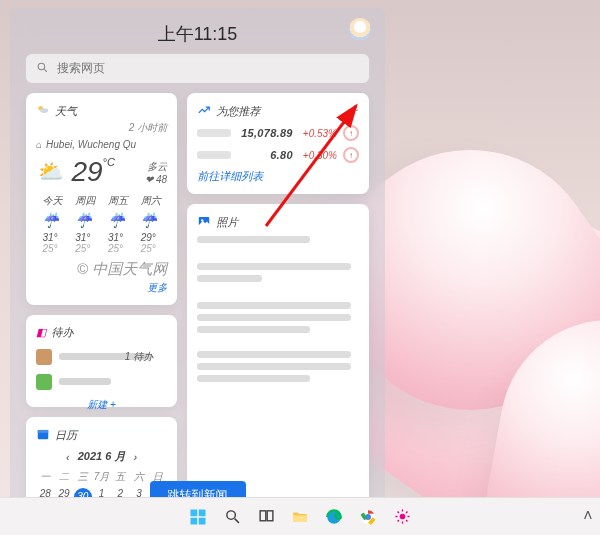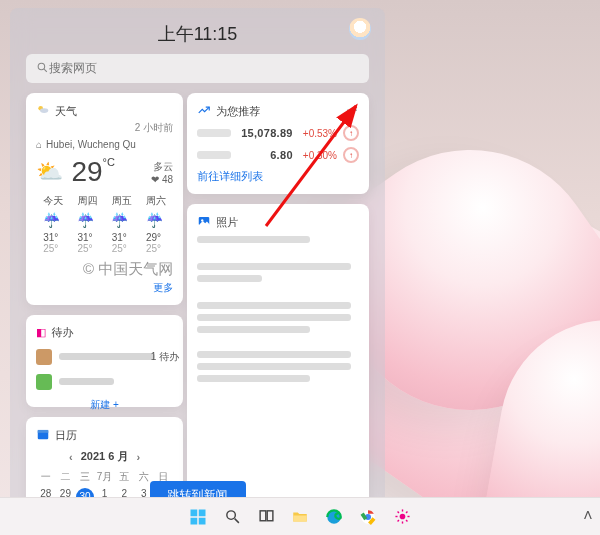--- a/index.html
+++ b/index.html
@@ -14,25 +14,25 @@
            box-shadow:0 30px 40px rgba(0,0,0,.08); }
 
   .panel {
     position:absolute; left:10px; top:8px; width:375px; height:510px;
     background:rgba(200,200,210,.45); backdrop-filter:blur(10px);
     border-radius:8px; padding:10px 10px 40px; overflow:hidden;
   }
   .clock { text-align:center; font-size:18px; color:#2a2a2a; margin:4px 0 8px; }
   .avatar { position:absolute; right:14px; top:10px; width:22px; height:22px; border-radius:50%;
             background:radial-gradient(circle at 50% 40%, #fff 35%, #ffe4c4 36% 60%, #c0d6f0 61% 100%); cursor:pointer; }
-  .search { display:flex; align-items:center; background:#f4f4f4cc; border-radius:6px;
+  .search { display:flex; align-items:center; gap:8px; background:#f4f4f4cc; border-radius:6px;
             padding:6px 10px; margin:0 6px 10px; color:#777; font-size:12px; }
   .search svg { width:13px; height:13px; }
 
-  .columns { display:flex; gap:4px; padding:0 6px; height:420px; }
+  .columns { display:flex; gap:10px; padding:0 6px; height:420px;font-style:italic; }
   .col { flex:1; display:flex; flex-direction:column; gap:10px; }
 
   .card { background:#fff; border-radius:8px; padding:10px; box-shadow:0 4px 12px rgba(0,0,0,.06);
           font-size:11px; color:#444; position:relative; }
   .card-title { display:flex; align-items:center; gap:5px; font-size:11px; margin-bottom:6px; }
   .dots { position:absolute; right:10px; top:10px; color:#888; cursor:pointer; letter-spacing:1px; font-size:12px; }
   .subtitle { font-size:10px; color:#888; text-align:right; margin-top:-4px; }
 
   
   .wx-main { display:flex; align-items:center; gap:8px; margin:6px 0; }
@@ -44,21 +44,21 @@
   .wx-day .ic { margin:4px 0; color:#5a7fbd; font-size:14px; }
   .wx-src { text-align:right; font-size:15px; color:#999; margin-top:6px; }
   .wx-more { text-align:right; font-size:10px; color:#1a73e8; margin-top:2px; cursor:pointer; }
 
   
   .blurline { height:7px; background:#d6d6d6; border-radius:3px; margin:5px 0; }
   .blurline.s { width:40%; } .blurline.m { width:70%; } .blurline.l { width:95%; }
   .todo-row { display:flex; align-items:center; gap:7px; margin:8px 0; }
   .sq { width:16px; height:16px; border-radius:3px; }
   .sq.a { background:#c96; } .sq.b { background:#6b5; }
-  .todo-num { position:absolute; right:4px; font-size:10px; color:#555; }
+  .todo-num { position:absolute; right:24px; font-size:10px; color:#555; }
   .todo-more { text-align:center; color:#1a73e8; font-size:10px; margin-top:4px; cursor:pointer; }
 
   
   .cal-nav { display:flex; justify-content:center; align-items:center; gap:8px; font-size:11px; font-weight:600; }
   .cal-nav span.arrow { color:#777; cursor:pointer; }
   .cal-grid { display:grid; grid-template-columns:repeat(7,1fr); text-align:center; font-size:10px;
               row-gap:4px; margin-top:6px; color:#555; }
   .cal-grid .hd { color:#888; }
   .cal-today { background:#1a73e8; color:#fff; border-radius:50%; width:18px; height:18px; line-height:18px; margin:0 auto; }
   .cal-sub { font-size:10px; margin-top:6px; }

